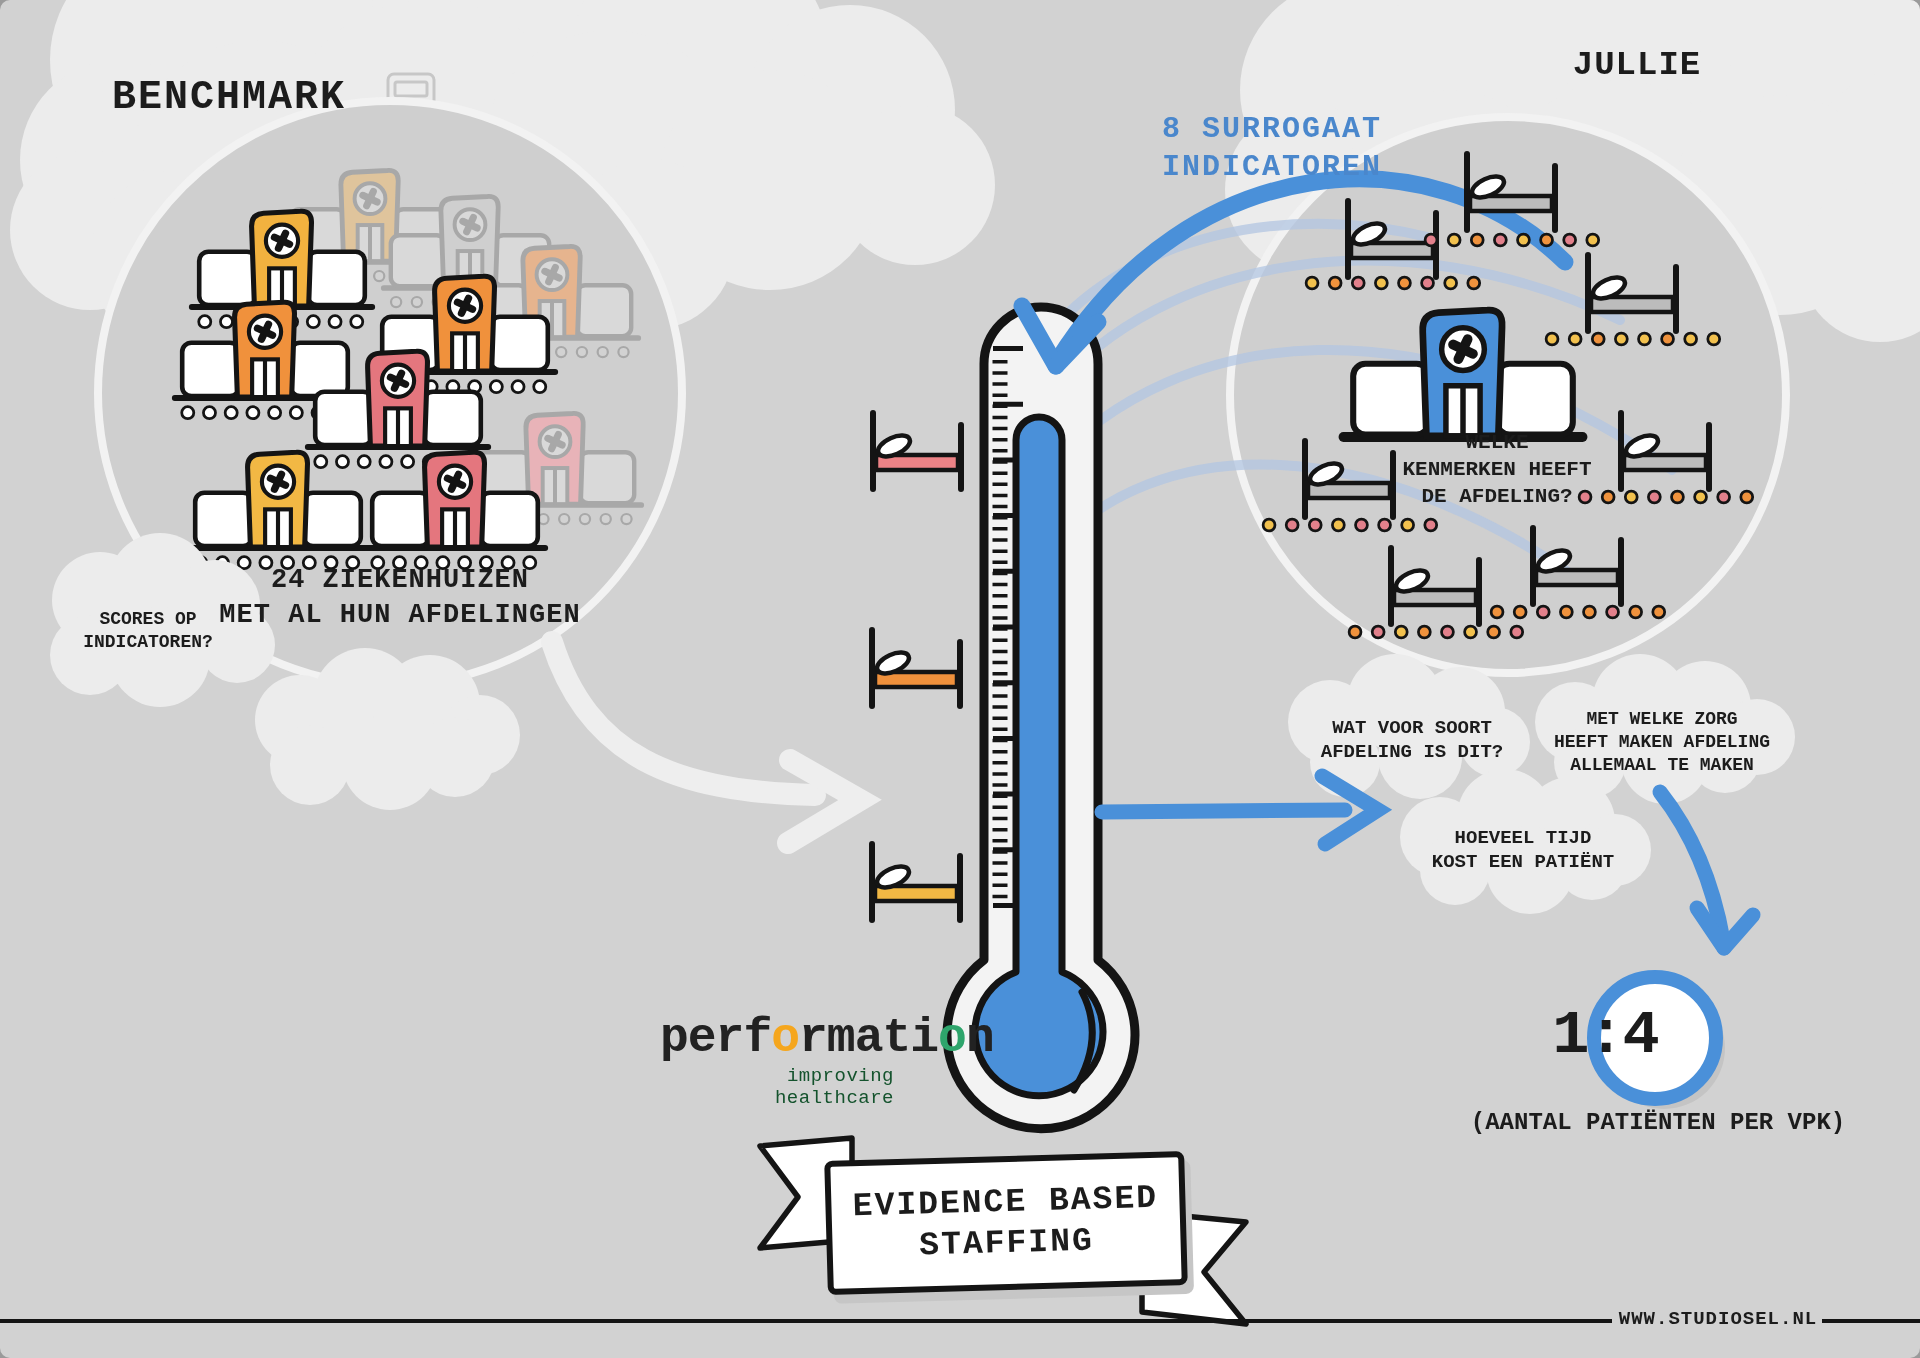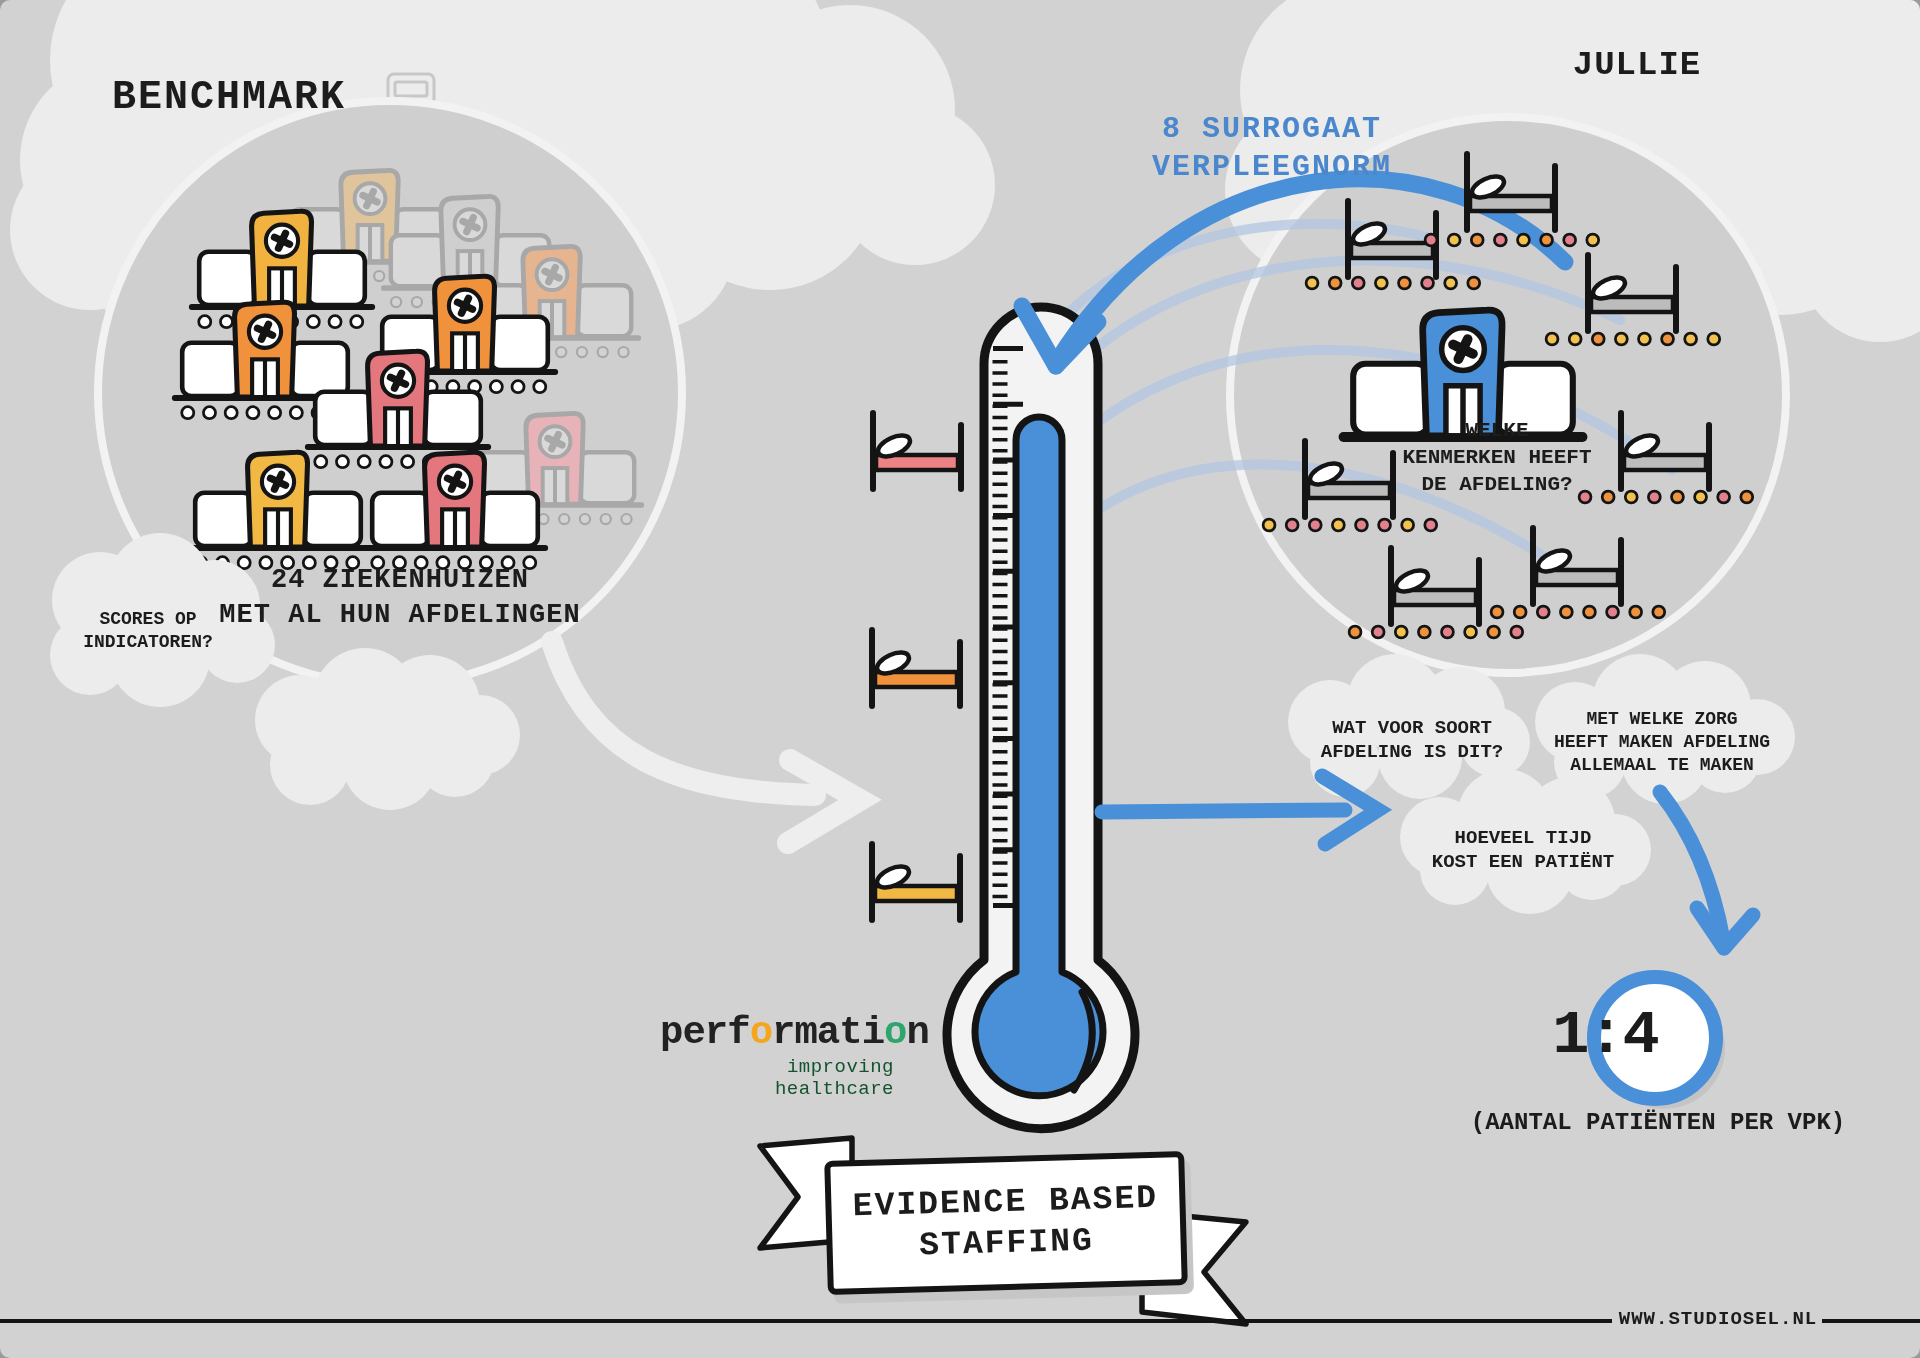--- a/index.html
+++ b/index.html
@@ -9,21 +9,21 @@
   .txt{position:absolute;font-weight:bold;text-align:center;white-space:nowrap;line-height:1.28;}
   .ctr{transform:translateX(-50%);}
   .title{letter-spacing:1px;}
   .blue{color:#4a87cc;}
   .banner{position:absolute;left:826px;top:1156px;width:348px;height:122px;background:#ffffff;
           border:6px solid #141414;border-radius:8px;transform:rotate(-1.6deg);
           box-shadow:6px 9px 0 #c6c6c6;display:flex;flex-direction:column;align-items:center;
           justify-content:center;z-index:5;}
   .banner div{font-weight:bold;font-size:33px;letter-spacing:2px;line-height:1.25;}
   .logo{position:absolute;left:660px;top:1014px;z-index:4;}
-  .logo .word{font-size:39px;font-weight:700;letter-spacing:-1px;color:#222222;line-height:1;}
+  .logo .word{font-size:48px;font-weight:700;letter-spacing:-1px;color:#222222;line-height:1;}
   .logo .o-orange{color:#f5a61d;}
   .logo .o-green{color:#2ea56c;}
   .logo .tagline{font-size:19px;font-weight:400;color:#14532d;text-align:right;width:234px;
                  letter-spacing:0.5px;margin-top:3px;}
   .ratio{position:absolute;left:1605px;top:1000px;transform:translateX(-50%);
          font-size:62px;font-weight:bold;letter-spacing:-2px;z-index:4;}
   .footer-url{position:absolute;left:1718px;top:1308px;transform:translateX(-50%);
               font-size:19px;font-weight:bold;letter-spacing:1px;z-index:4;}
 </style>
 </head>
@@ -434,35 +434,35 @@
 </svg>
 
 <div class="txt title" style="left:112px;top:72px;font-size:40px;letter-spacing:2px;">BENCHMARK</div>
 
 <div class="txt ctr" style="left:1637px;top:44px;font-size:34px;letter-spacing:1px;">
   <div>JULLIE</div>
 </div>
 
 <div class="txt ctr blue" style="left:1272px;top:110px;font-size:30px;letter-spacing:2px;">
   <div>8 SURROGAAT</div>
-  <div>VERPLEEGNORM</div>
+  <div>INDICATOREN</div>
 </div>
 
 <div class="txt ctr" style="left:400px;top:563px;font-size:27px;letter-spacing:1px;">
   <div>24 ZIEKENHUIZEN</div>
   <div>MET AL HUN AFDELINGEN</div>
 </div>
 
 <div class="txt ctr" style="left:148px;top:608px;font-size:18px;">
   <div>SCORES OP</div>
   <div>INDICATOREN?</div>
 </div>
 
 
-<div class="txt ctr" style="left:1497px;top:418px;font-size:21px;">
+<div class="txt ctr" style="left:1497px;top:430px;font-size:21px;">
   <div>WELKE</div>
   <div>KENMERKEN HEEFT</div>
   <div>DE AFDELING?</div>
 </div>
 
 <div class="txt ctr" style="left:1412px;top:716px;font-size:19px;">
   <div>WAT VOOR SOORT</div>
   <div>AFDELING IS DIT?</div>
 </div>
 

